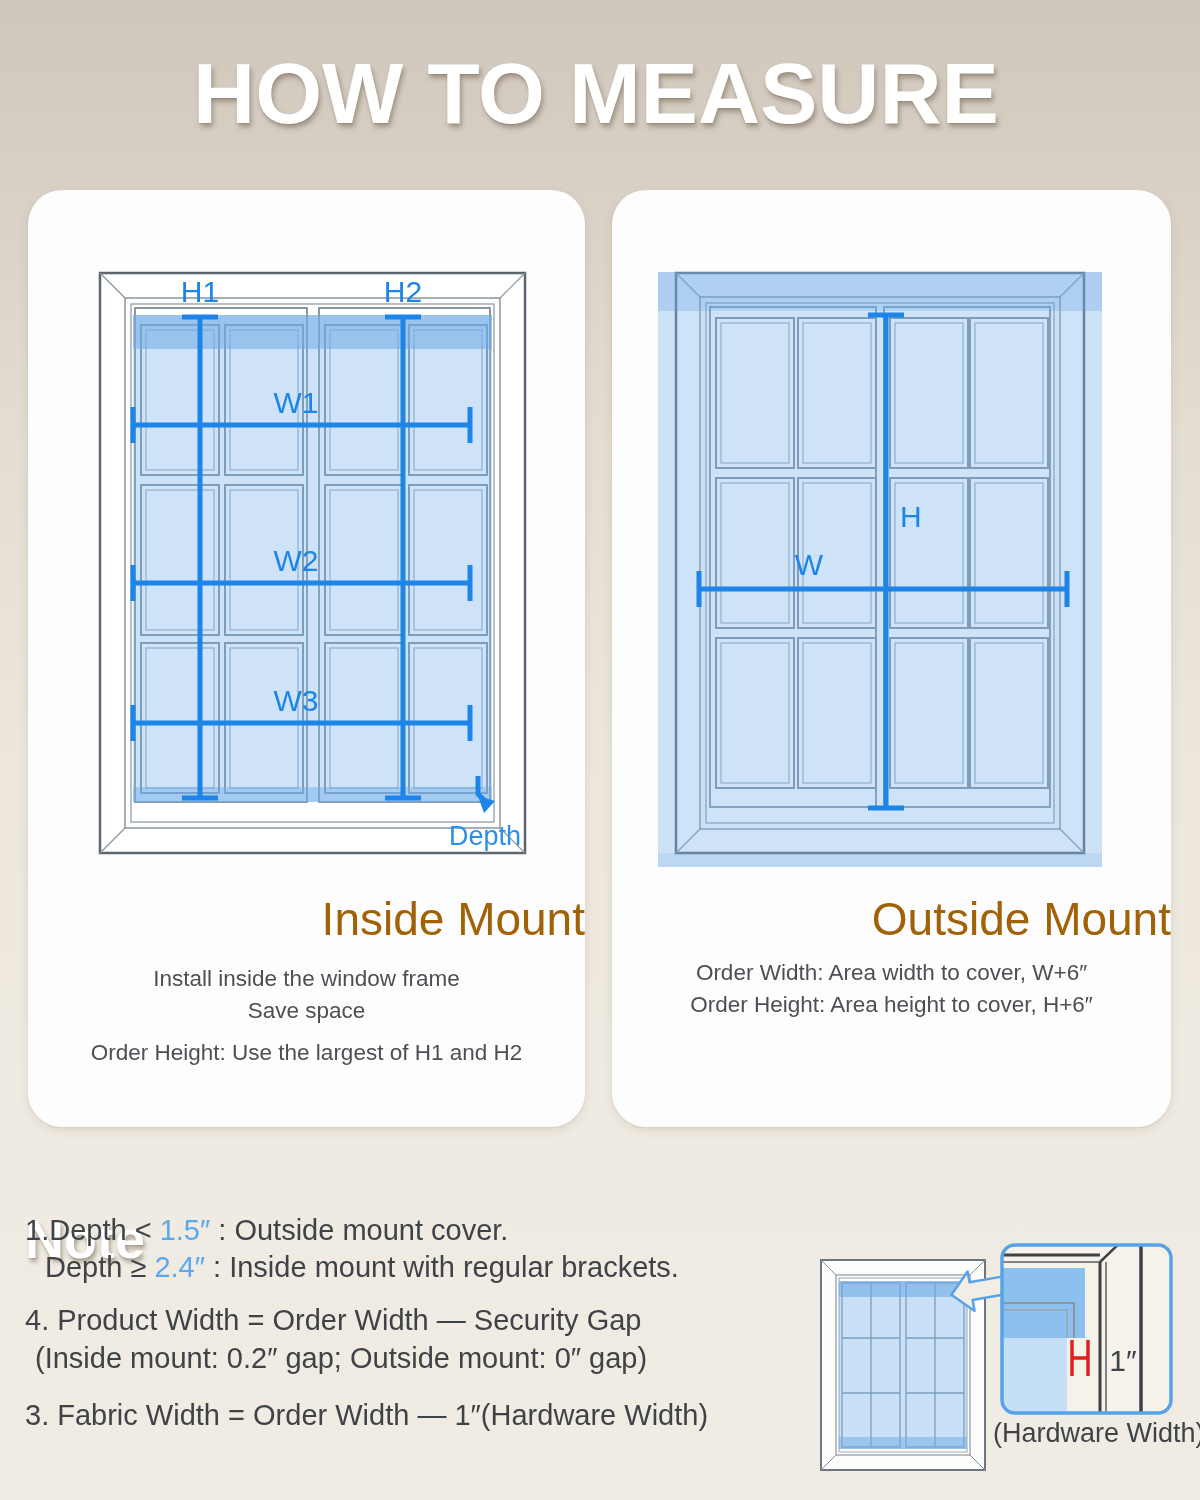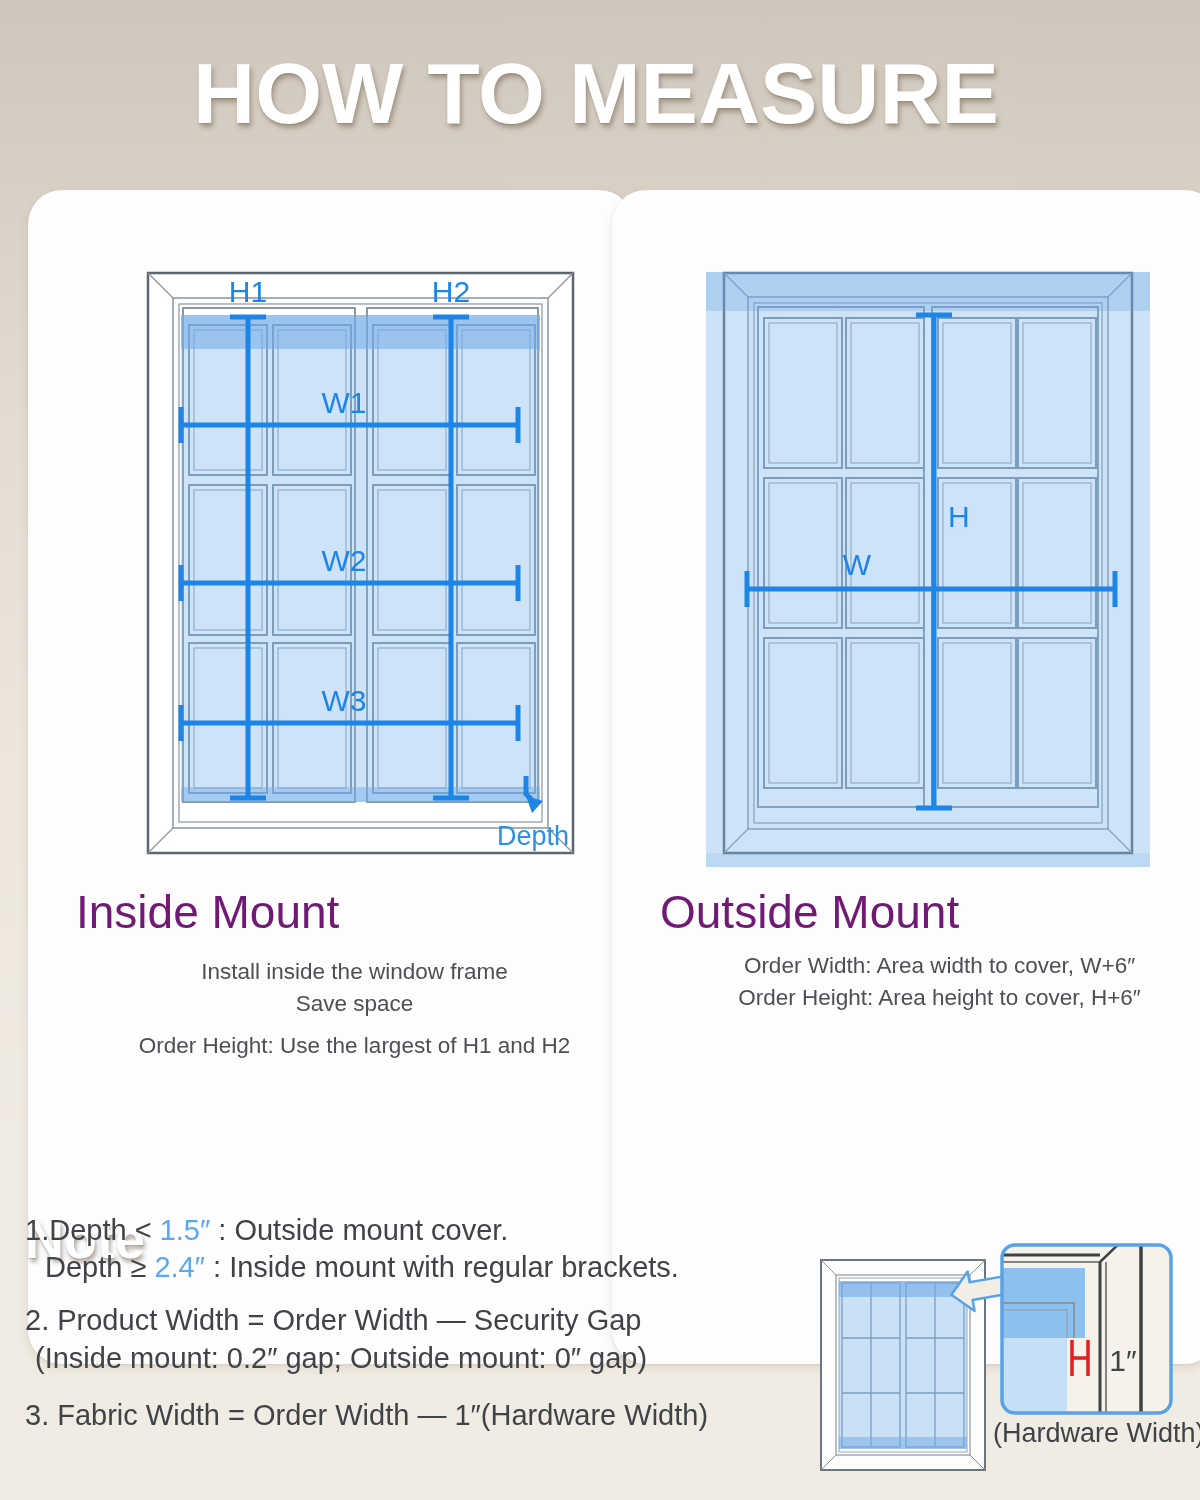--- a/index.html
+++ b/index.html
@@ -13,31 +13,30 @@
     background:linear-gradient(180deg,#d0c7bc 0%,#d6cdc2 8%,#e3dcd1 28%,#ece6dc 50%,#f0ebe2 75%,#f1ece3 100%);
   }
   .page-title{
     position:absolute;top:44px;left:0;width:1192px;
     text-align:center;font-size:86px;font-weight:700;letter-spacing:0px;
     color:#ffffff;
     text-shadow:2px 4px 5px rgba(118,104,86,.55),0 1px 1px rgba(118,104,86,.3);
     white-space:nowrap;
   }
   .card{
-    position:absolute;top:190px;height:1174px;background:#fdfdfd;
+    position:absolute;top:190px;height:937px;background:#fdfdfd;
     border-radius:34px;
     box-shadow:0 4px 10px rgba(110,96,78,.14),0 1px 2px rgba(110,96,78,.10);
-    padding-left:48px;
   }
   .card.inside{left:28px;width:557px;}
   .card.outside{left:612px;width:559px;}
   .card svg.diagram{display:block;}
   .card-title{
-    text-align:left;font-size:46px;line-height:56px;color:#701a75;
-    margin-top:4px;white-space:nowrap;
+    text-align:right;font-size:46px;line-height:56px;color:#a16207;
+    margin-top:11px;white-space:nowrap;
   }
   .card-desc{
     margin-top:16px;text-align:center;font-size:22.5px;line-height:32px;color:#4c5054;
   }
   .card-order{
     margin-top:10px;text-align:center;font-size:22.5px;line-height:32px;color:#4c5054;
     white-space:nowrap;
   }
   .note-heading{
     position:absolute;left:25px;top:1208px;
@@ -206,21 +205,21 @@
       <div>Order Width: Area width to cover, W+6″</div>
       <div>Order Height: Area height to cover, H+6″</div>
     </div>
   </div>
 
   <div class="note-heading">Note</div>
 
   <div class="notes">
     <div class="note-line"><span>1.Depth &lt; </span><span class="num">1.5″</span><span> : Outside mount cover.</span></div>
     <div class="note-line indent2"><span>Depth ≥ </span><span class="num">2.4″</span><span> : Inside mount with regular brackets.</span></div>
-    <div class="note-line gap-md">2. Product Width = Order Width — Security Gap</div>
+    <div class="note-line gap-md">4. Product Width = Order Width — Security Gap</div>
     <div class="note-line gap-sm">(Inside mount: 0.2″ gap; Outside mount: 0″ gap)</div>
     <div class="note-line gap-lg">3. Fabric Width = Order Width — 1″(Hardware Width)</div>
   </div>
 
   <svg class="mini-window" width="170" height="216" viewBox="0 0 170 216">
     <rect x="3" y="3" width="164" height="210" fill="#fdfdfc" stroke="#6b7680" stroke-width="2"></rect>
     <rect x="18" y="18" width="134" height="180" fill="#ffffff" stroke="#8b959e" stroke-width="1.2"></rect>
     <line x1="3" y1="3" x2="18" y2="18" stroke="#8b959e" stroke-width="1"></line>
     <line x1="167" y1="3" x2="152" y2="18" stroke="#8b959e" stroke-width="1"></line>
     <line x1="3" y1="213" x2="18" y2="198" stroke="#8b959e" stroke-width="1"></line>

